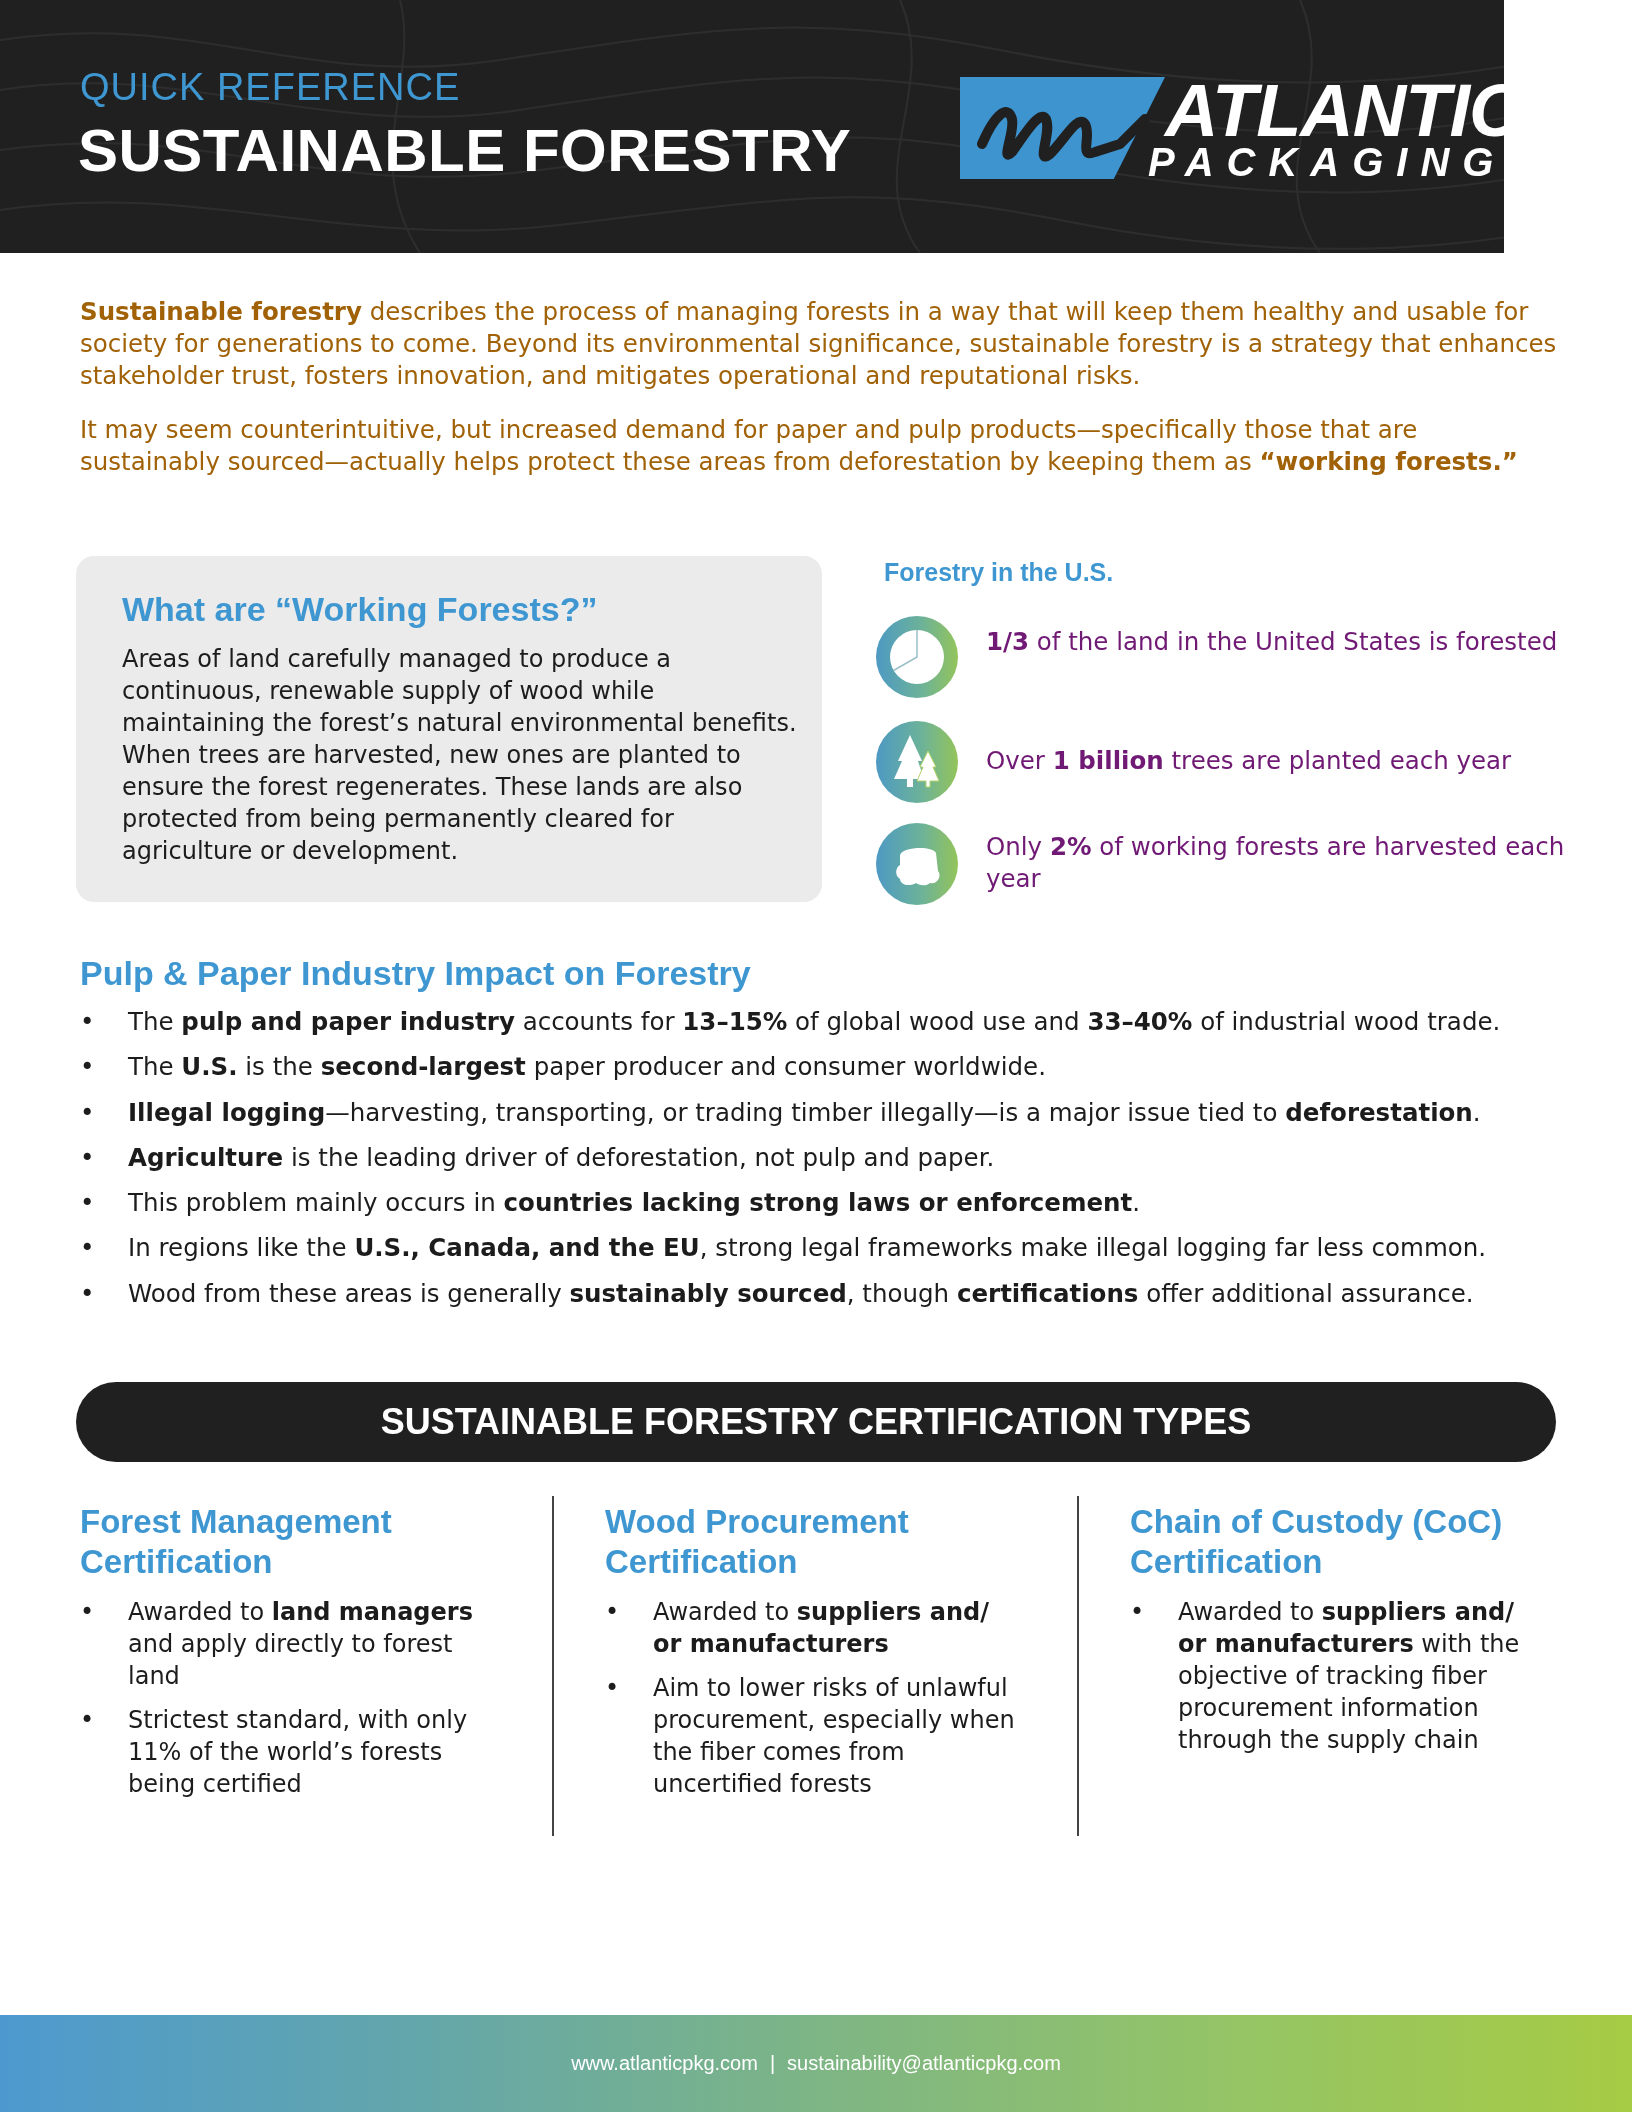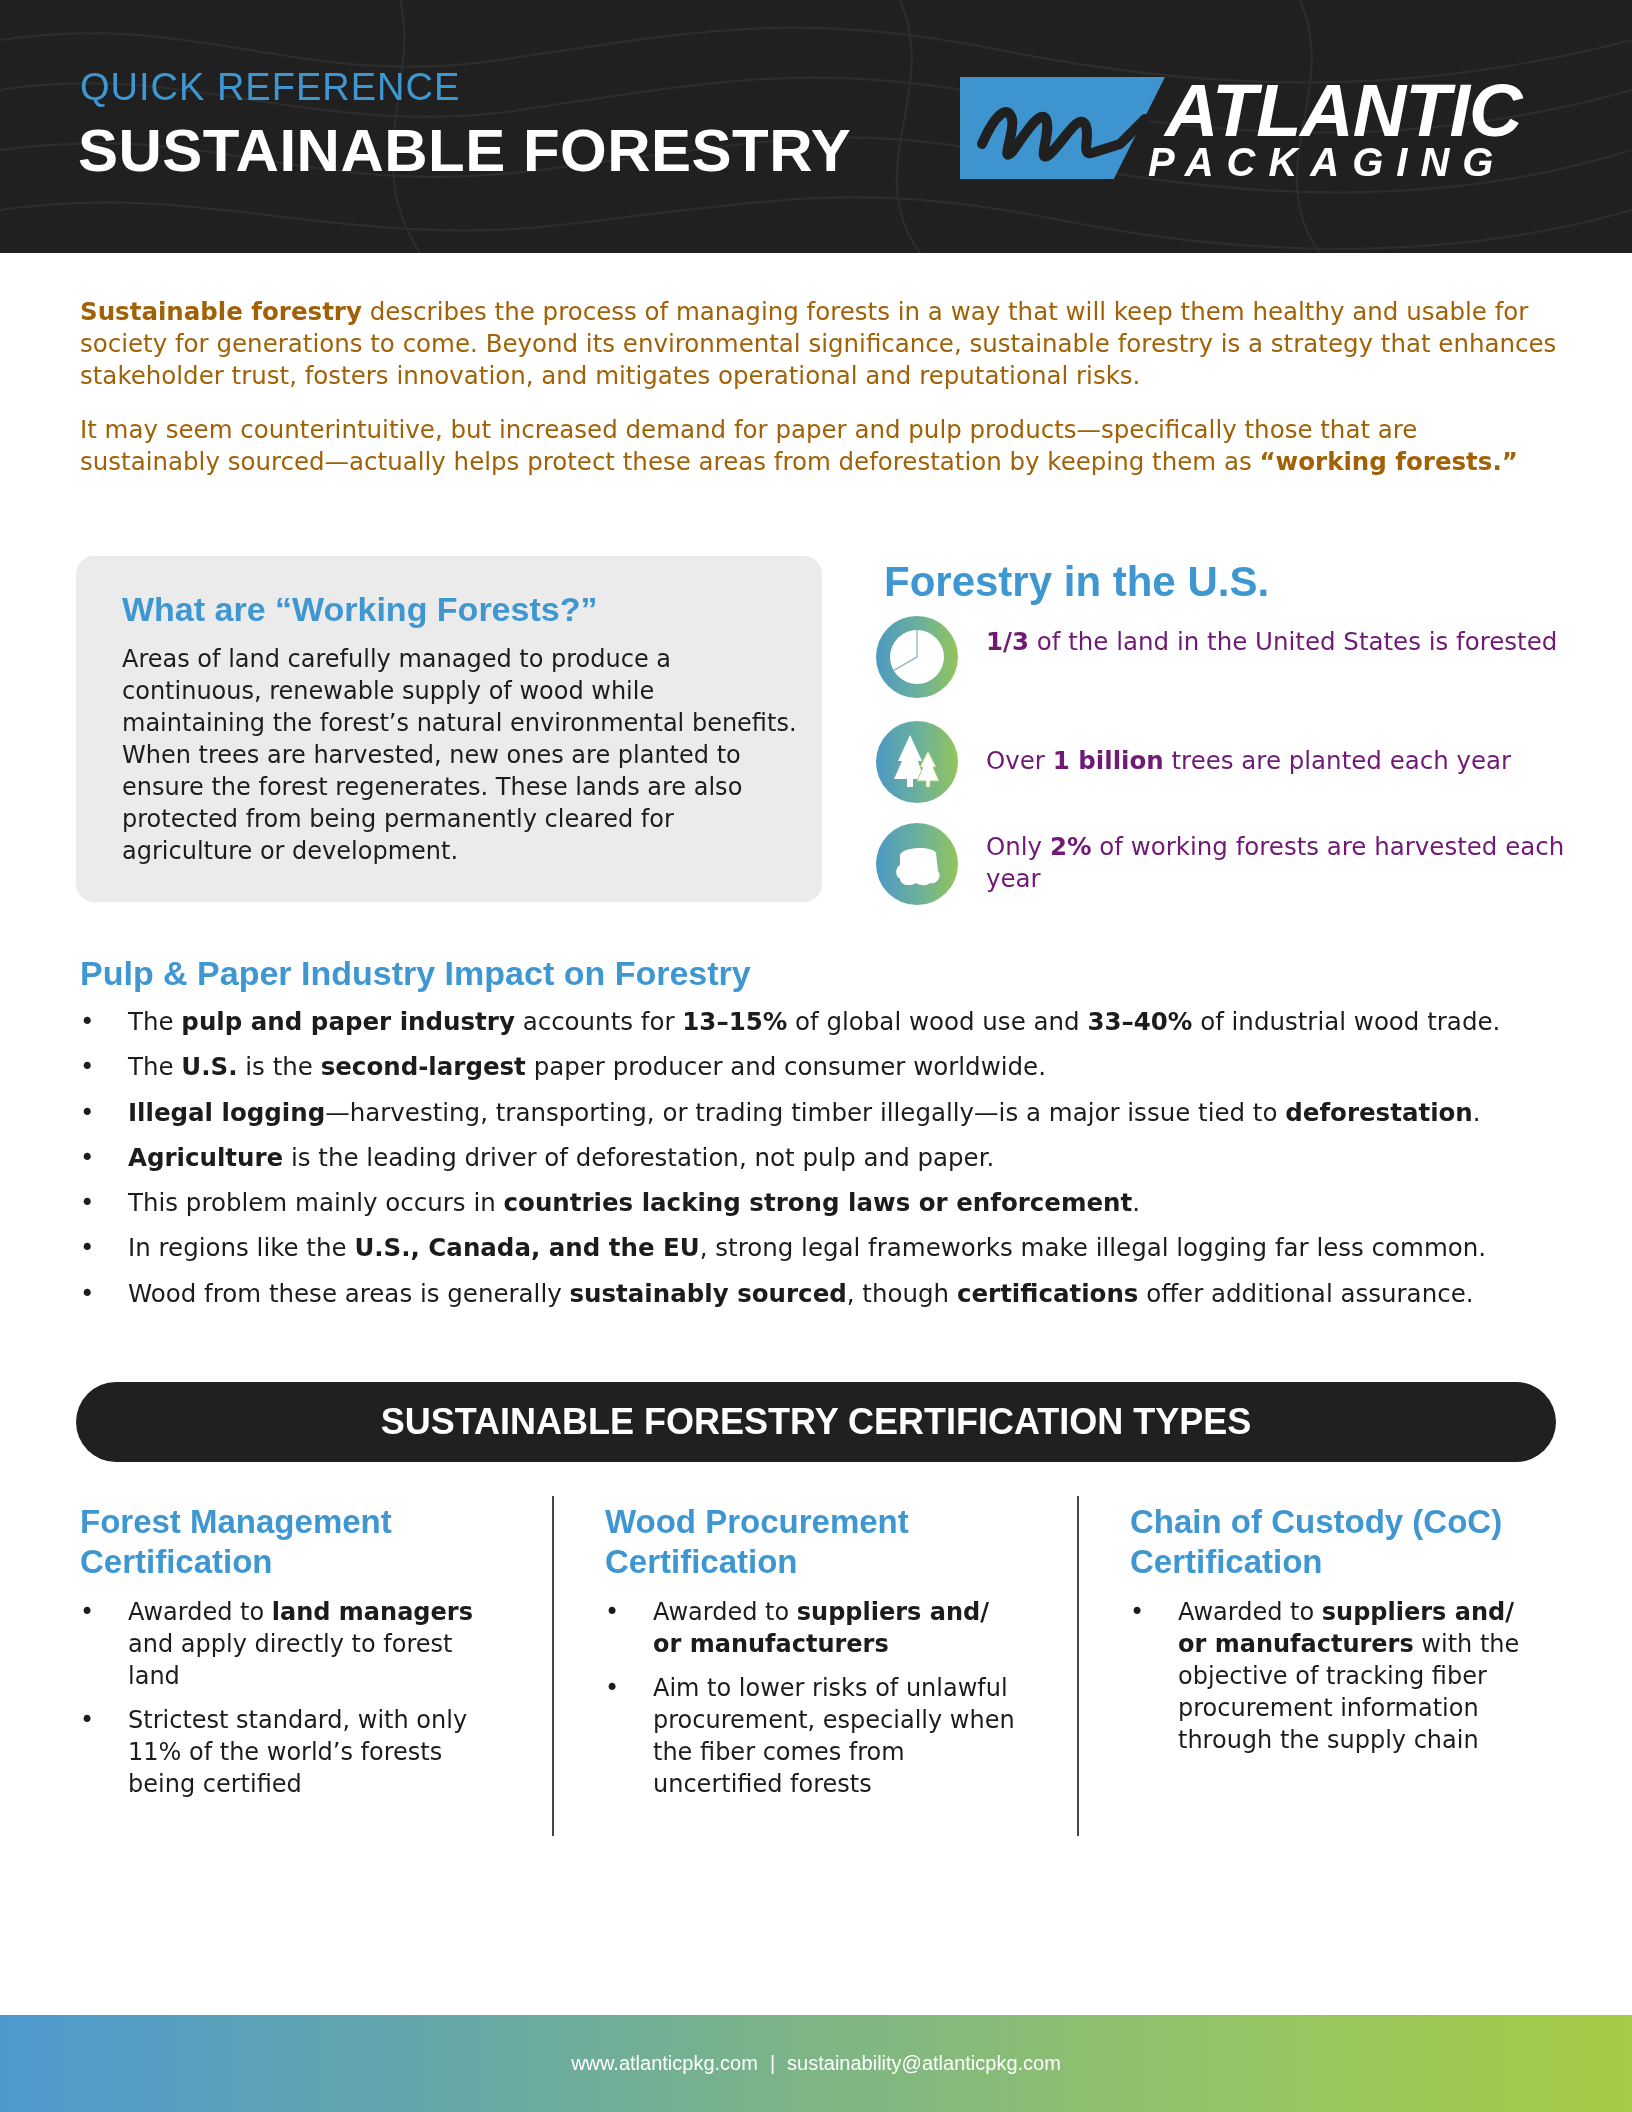--- a/index.html
+++ b/index.html
@@ -1,41 +1,41 @@
 <!DOCTYPE html>
 <html><head>
   <meta charset="utf-8">
   <style>
     * { box-sizing: border-box; margin: 0; padding: 0; }
     html, body { width: 1632px; height: 2112px; background: #ffffff; }
     body { position: relative; font-family: "DejaVu Sans", sans-serif; color: #1c1c1c; overflow: hidden; }
 
     
-    .header { position: absolute; left: 0; top: 0; width: 1632px; height: 253px; background: #202020; overflow: hidden; }
+    .header { position: absolute; left: 0; top: 0; width: 1504px; height: 253px; background: #202020; overflow: hidden; }
     .header .topo { position: absolute; inset: 0; opacity: 0.06; }
     .kicker { position: absolute; left: 80px; top: 66px; font-family: "Liberation Sans", sans-serif; font-size: 38px; letter-spacing: 1px; color: #3f97d2; font-weight: normal; }
     .title { position: absolute; left: 78px; top: 116px; font-family: "Liberation Sans", sans-serif; font-size: 60px; font-weight: bold; color: #ffffff; letter-spacing: 0.5px; }
     .logo { position: absolute; left: 960px; top: 74px; width: 600px; height: 106px; padding-left: 20px; }
     .logo-box { position: absolute; left: 0; top: 3px; width: 205px; height: 102px; background: #3d94cf; clip-path: polygon(0 0, 100% 0, 75% 100%, 0 100%); }
     .logo-wave { position: absolute; left: 0; top: 0; width: 210px; height: 106px; }
     .logo-atlantic { position: absolute; left: 205px; top: -6px; font-family: "Liberation Sans", sans-serif; font-weight: bold; font-style: italic; font-size: 74px; color: #ffffff; letter-spacing: -1px; }
     .logo-packaging { position: absolute; left: 188px; top: 66px; font-family: "Liberation Sans", sans-serif; font-weight: bold; font-style: italic; font-size: 40px; color: #ffffff; letter-spacing: 13px; }
 
     
     .intro { position: absolute; left: 80px; top: 296px; width: 1480px; font-size: 24.5px; line-height: 32px; color: #a16207; }
     .intro p { margin-bottom: 22px; }
     b { font-weight: bold; }
 
     
     .wf-box { position: absolute; left: 76px; top: 556px; width: 746px; height: 346px; background: #ebebeb; border-radius: 18px; padding: 34px 19px 0 46px; }
     .wf-title { font-family: "Liberation Sans", sans-serif; font-weight: bold; font-size: 34px; color: #3f97d2; margin-bottom: 14px; }
     .wf-body { font-size: 24px; line-height: 32px; color: #1c1c1c; }
 
     
-    .us-title { position: absolute; left: 884px; top: 558px; font-family: "Liberation Sans", sans-serif; font-weight: bold; font-size: 42px; color: #3f97d2; }
+    .us-title { position: absolute; left: 884px; top: 558px; font-family: "Liberation Sans", sans-serif; font-weight: bold; font-size: 25px; color: #3f97d2; }
     .us-item { position: absolute; left: 876px; width: 690px; height: 84px; }
     .us-icon { position: absolute; left: 0; top: 0; width: 82px; height: 82px; border-radius: 50%; background: linear-gradient(90deg, #4d99c4 0%, #6cb299 55%, #94c45a 100%); }
     .us-text { position: absolute; left: 110px; font-size: 24.5px; line-height: 32px; color: #701a75; }
 
     
     .pp-title { position: absolute; left: 80px; top: 954px; font-family: "Liberation Sans", sans-serif; font-weight: bold; font-size: 34px; color: #3f97d2; }
     .pp-list { position: absolute; left: 80px; top: 1006px; width: 1520px; list-style: none; }
     .pp-list li { position: relative; padding-left: 48px; font-size: 24.5px; line-height: 32px; height: 45.3px; color: #1c1c1c; }
     .bullet { position: absolute; left: 0; top: 0; }
 

